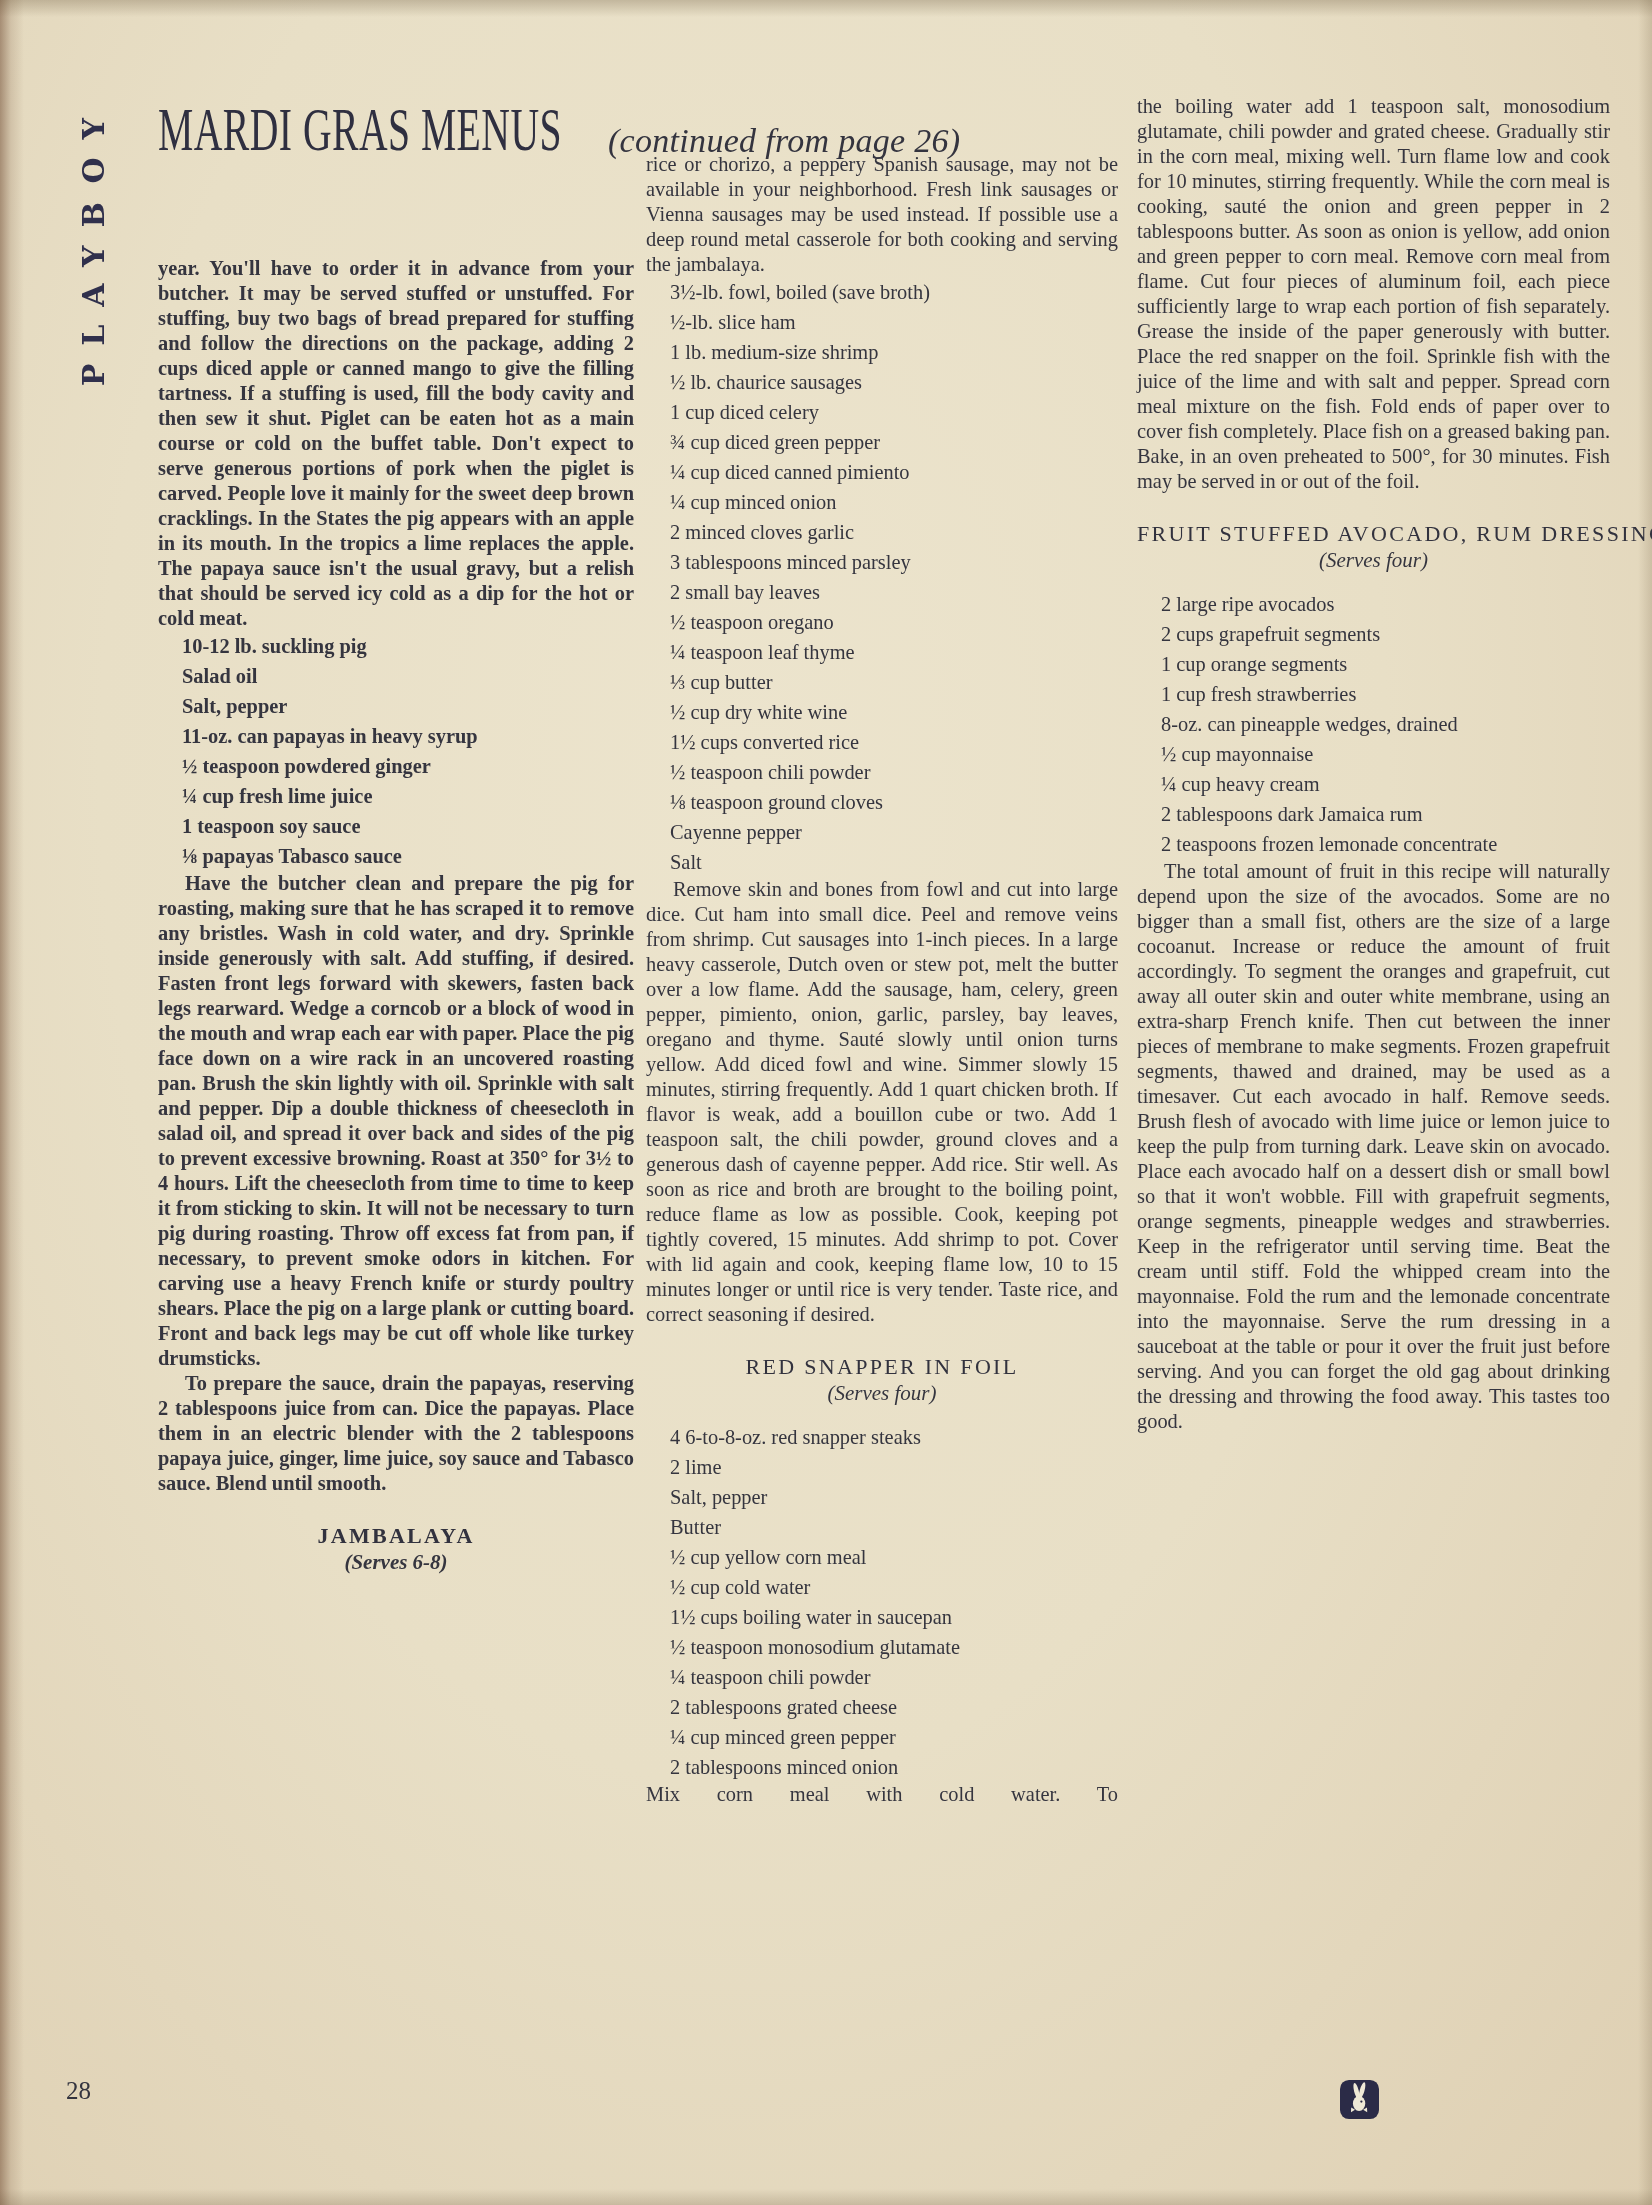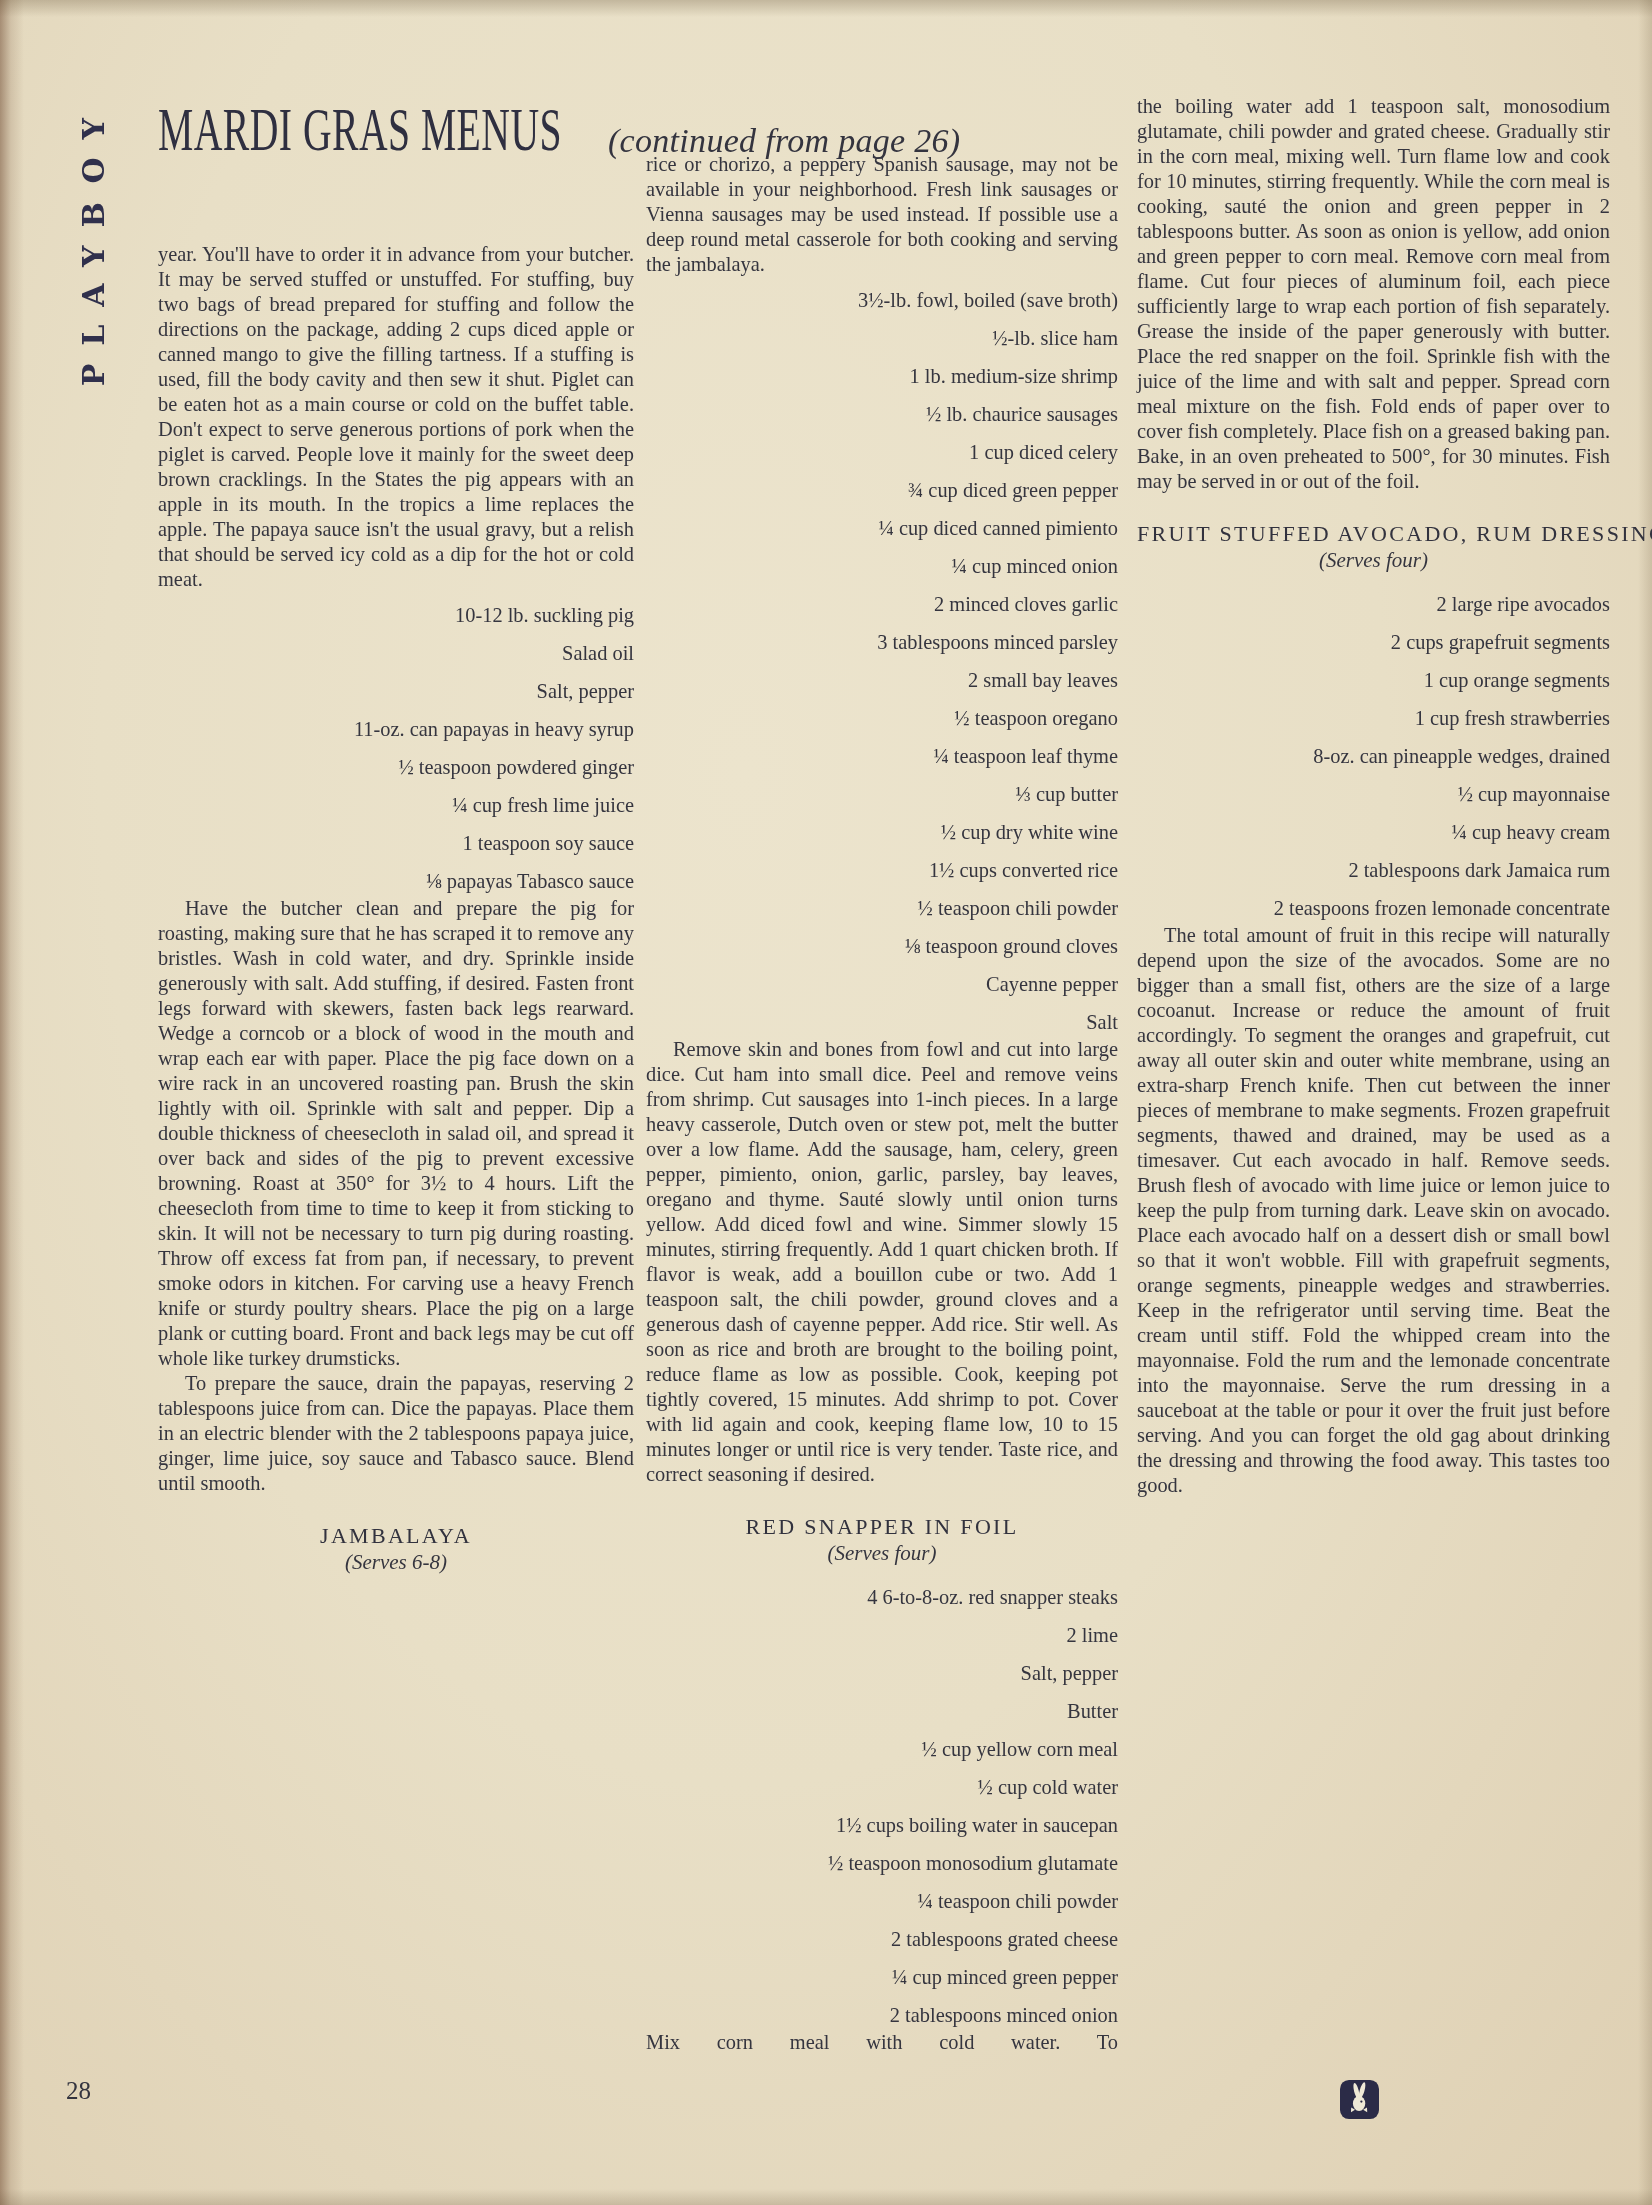--- a/index.html
+++ b/index.html
@@ -27,29 +27,29 @@
     position:absolute;left:158px;top:98px;font-size:62px;line-height:1;
     transform:scaleX(.64);transform-origin:left top;white-space:nowrap;
     color:#2f2f40;letter-spacing:0.7px;
   }
   .continued{
     position:absolute;left:567px;top:122px;font-style:italic;font-size:34px;
     color:#34343f;white-space:nowrap;letter-spacing:0.3px;margin-left:41px;
   }
 
   .col{position:absolute;font-size:20.4px;text-align:justify;}
-  .col-1{left:158px;top:242px;width:476px;}
+  .col-1{left:158px;top:256px;width:476px;font-weight:bold;}
   .col-2{left:646px;top:152px;width:472px;}
   .col-3{left:1137px;top:94px;width:473px;}
 
   .para{margin:0;line-height:25px;}
   .para.indent{text-indent:27px;}
   .para.cont{text-align-last:justify;}
   .ings{margin:0;}
-  .ing{line-height:30px;padding-left:67px;text-indent:-43px;text-align:right;margin-top:8px;}
+  .ing{line-height:30px;padding-left:67px;text-indent:-43px;text-align:left;}
   .heading{margin-top:27px;margin-bottom:14.7px;text-align:center;}
   .h-title{font-size:22px;letter-spacing:2.3px;line-height:25.4px;white-space:nowrap;color:#32323e;}
   .h-serves{font-style:italic;font-size:21px;line-height:28px;}
 
   .pagenum{position:absolute;left:66px;top:2077px;font-size:25px;color:#34343f;}
   .bunny{position:absolute;left:1340px;top:2080px;width:39px;height:39px;}
   .bunny svg{display:block;width:100%;height:100%;}
 </style>
 </head>
 <body>

